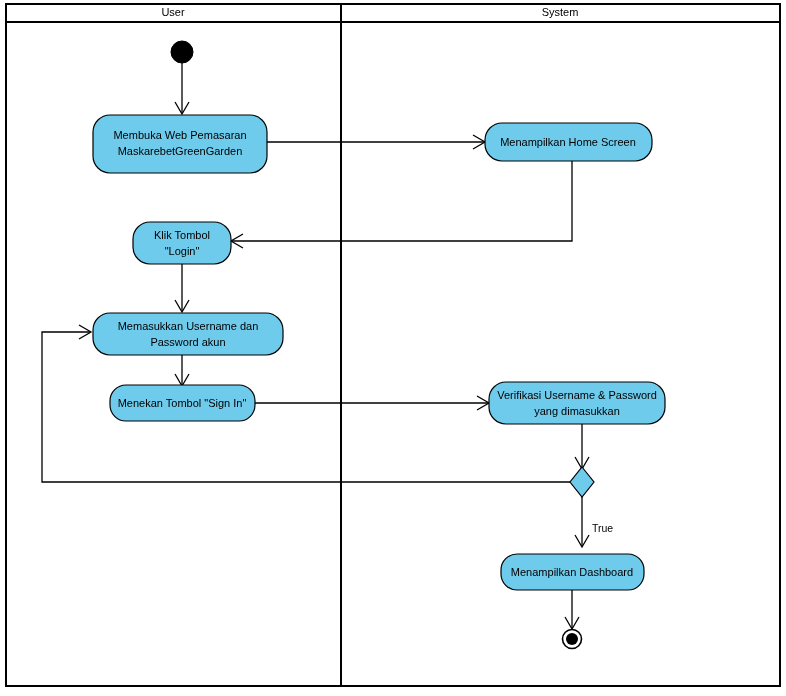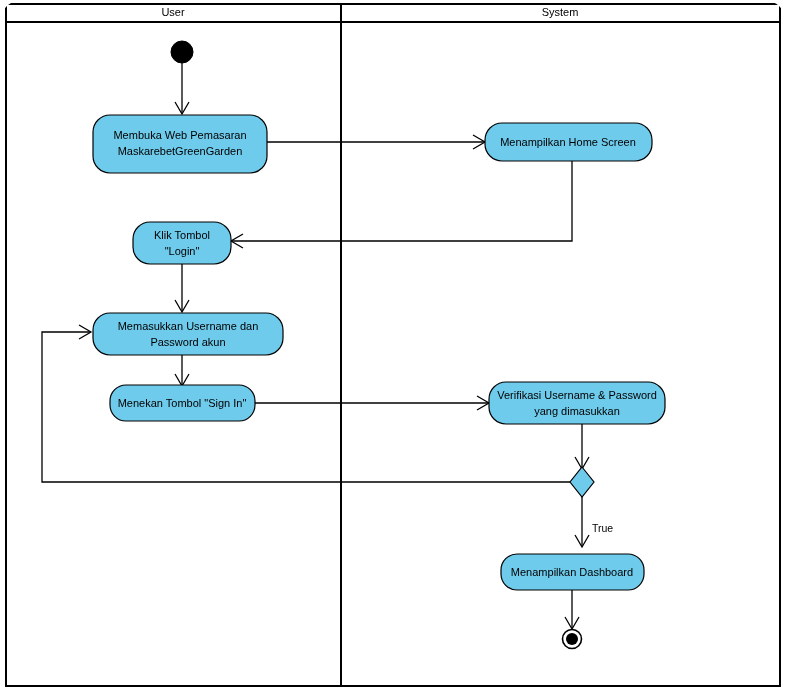--- a/index.html
+++ b/index.html
@@ -8,21 +8,20 @@
     padding: 0;
     background: #ffffff;
     font-family: "Liberation Sans", sans-serif;
   }
   #root {
     position: relative;
     width: 786px;
     height: 696px;
     background: #ffffff;
     overflow: hidden;
-    border-radius: 22px;
   }
   svg#diagram {
     display: block;
     width: 786px;
     height: 696px;
   }
   .lane-border {
     fill: none;
     stroke: #000000;
     stroke-width: 2;

